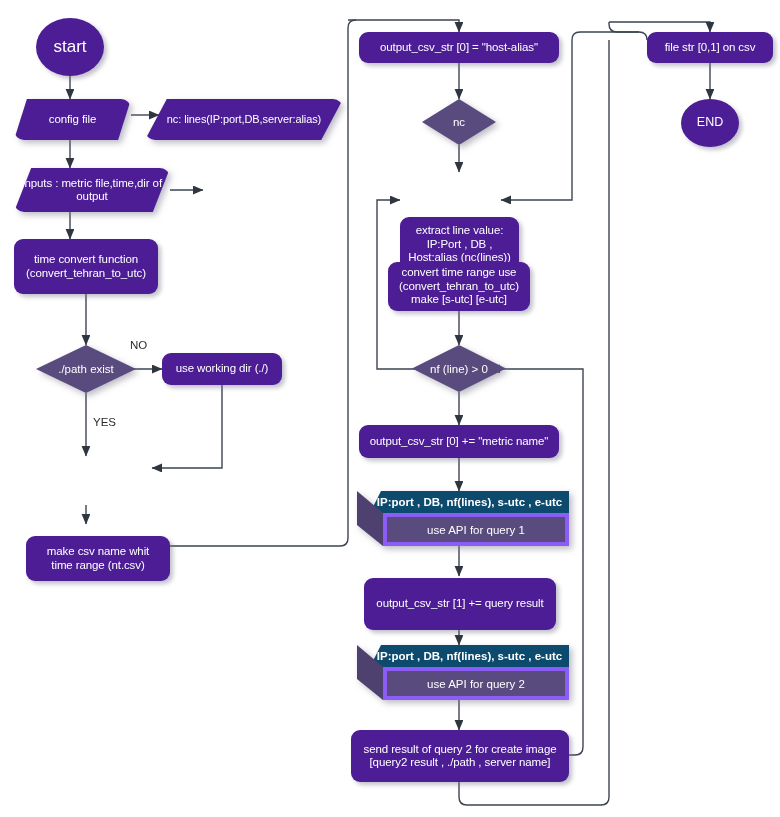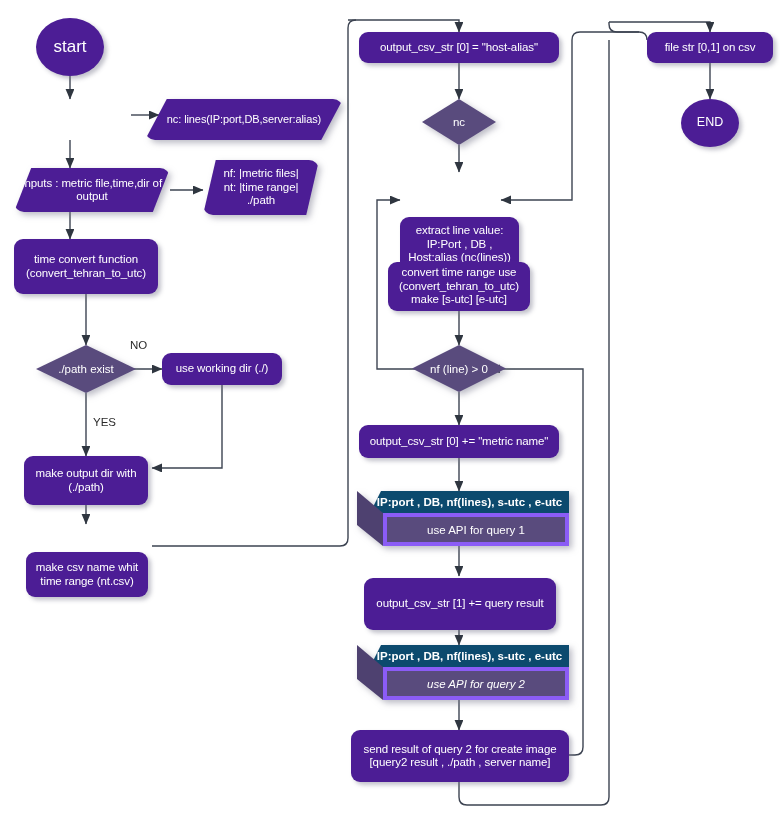--- a/index.html
+++ b/index.html
@@ -137,48 +137,44 @@
       <path d="M569,755 L575,755 Q583,755 583,747 L583,745"></path>
 
       <path d="M459,782 L459,797 Q459,805 467,805 L601,805 Q609,805 609,797 L609,40"></path>
 
       <path d="M572,40 Q572,32 580,32 L639,32"></path>
     </g>
   </svg>
 
   <div class="node terminator" style="left:36px;top:18px;width:68px;height:58px;">start</div>
 
+  <div class="para-wrap" style="left:14px;top:99px;width:117px;height:41px;">
+    <div class="node para" style="width:117px;height:41px;">config file</div>
+  </div>
 
   <div class="para-wrap" style="left:145px;top:99px;width:198px;height:41px;">
     <div class="node para" style="width:198px;height:41px;font-size:11px;">nc: lines(IP:port,DB,server:alias)</div>
   </div>
 
   <div class="para-wrap" style="left:14px;top:168px;width:156px;height:44px;">
     <div class="node para" style="width:156px;height:44px;">inputs : metric file,time,dir of output</div>
   </div>
 
-  <div class="para-wrap" style="left:203px;top:160px;width:116px;height:55px;">
-    <div class="node para" style="width:116px;height:55px;">nf: |metric files|
-nt: |time range|
-./path</div>
-  </div>
 
   <div class="node rounded" style="left:14px;top:239px;width:144px;height:55px;">time convert function
 (convert_tehran_to_utc)</div>
 
   <div class="diamond-wrap" style="left:36px;top:345px;width:100px;height:48px;">
     <div class="diamond" style="width:100px;height:48px;">./path exist</div>
   </div>
 
   <div class="node rounded" style="left:162px;top:353px;width:120px;height:32px;">use working dir (./)</div>
 
-  <div class="node rounded" style="left:24px;top:456px;width:124px;height:49px;">make output dir with
-(./path)</div>
-
-  <div class="node rounded" style="left:26px;top:552px;width:122px;height:45px;">make csv name whit
+
+  <div class="node rounded" style="left:26px;top:536px;width:144px;height:45px;">make csv name whit
 time range (nt.csv)</div>
 
   <div class="node rounded" style="left:359px;top:32px;width:200px;height:31px;">output_csv_str [0] = "host-alias"</div>
 
   <div class="diamond-wrap" style="left:422px;top:99px;width:74px;height:46px;">
     <div class="diamond" style="width:74px;height:46px;">nc</div>
   </div>
 
   <div class="node rounded" style="left:400px;top:172px;width:119px;height:55px;margin-top:45px;">extract line value:
 IP:Port , DB ,
@@ -206,21 +202,21 @@
 
   <div class="node rounded" style="left:364px;top:578px;width:192px;height:52px;">output_csv_str [1] += query result</div>
 
   <div class="cube-wrap" style="left:357px;top:645px;width:212px;height:55px;">
     <div class="cube-lid" style="left:13px;top:0px;width:199px;height:22px;
          -webkit-clip-path:polygon(0 100%,11px 0,100% 0,100% 100%);
          clip-path:polygon(0 100%,11px 0,100% 0,100% 100%);">IP:port , DB, nf(lines), s-utc , e-utc</div>
     <div class="cube-side" style="left:0px;top:0px;width:26px;height:55px;
          -webkit-clip-path:polygon(0 0,26px 22px,26px 55px,0 34px);
          clip-path:polygon(0 0,26px 22px,26px 55px,0 34px);"></div>
-    <div class="cube-face" style="left:26px;top:22px;width:186px;height:33px;font-style:italic;">use API for query 2</div>
+    <div class="cube-face" style="left:26px;top:22px;width:186px;height:33px;">use API for query 2</div>
   </div>
 
   <div class="node rounded" style="left:351px;top:730px;width:218px;height:52px;">send  result of query 2 for create image
 [query2 result , ./path , server name]</div>
 
   <div class="node rounded" style="left:647px;top:32px;width:126px;height:31px;">file str [0,1] on csv</div>
 
   <div class="node terminator" style="left:681px;top:99px;width:58px;height:48px;font-size:12.5px;">END</div>
 
   <div class="edge-label" style="left:130px;top:339px;">NO</div>

